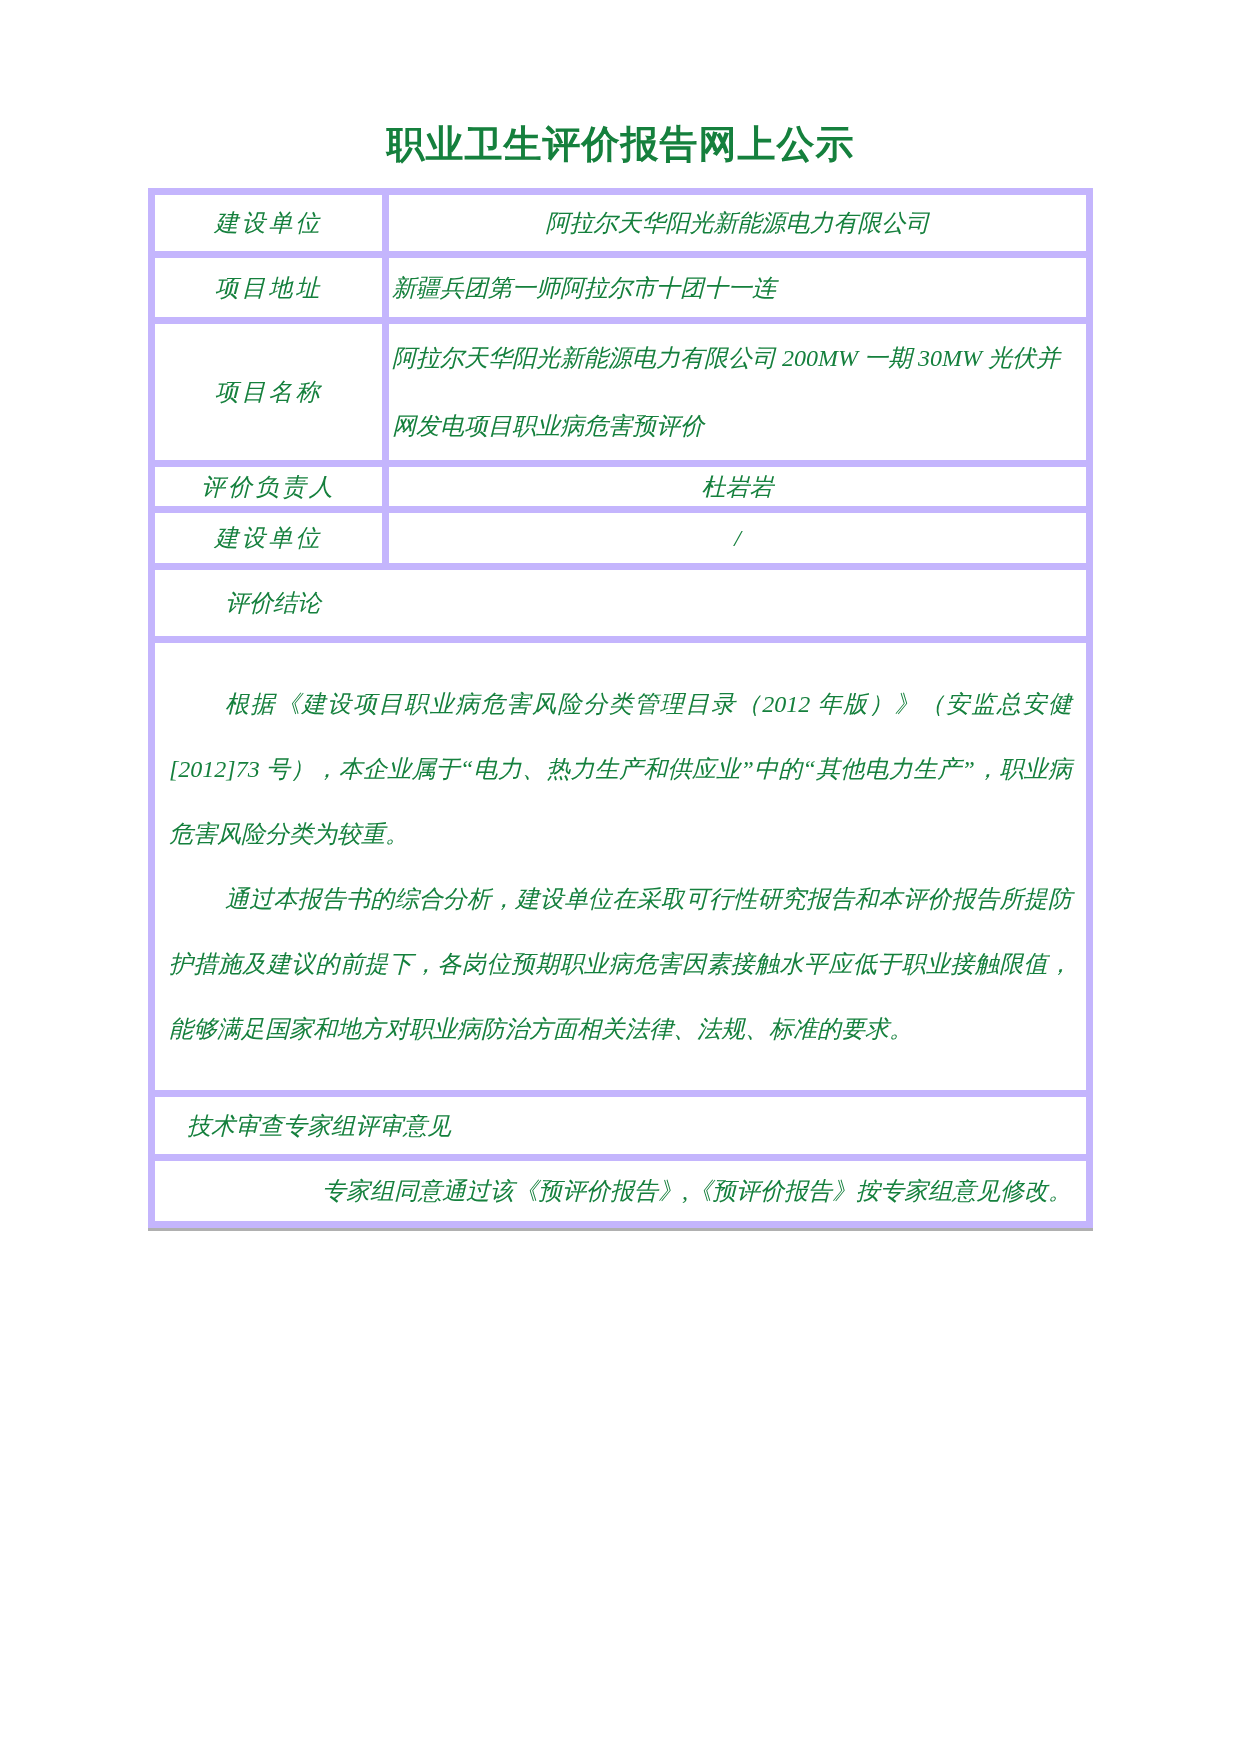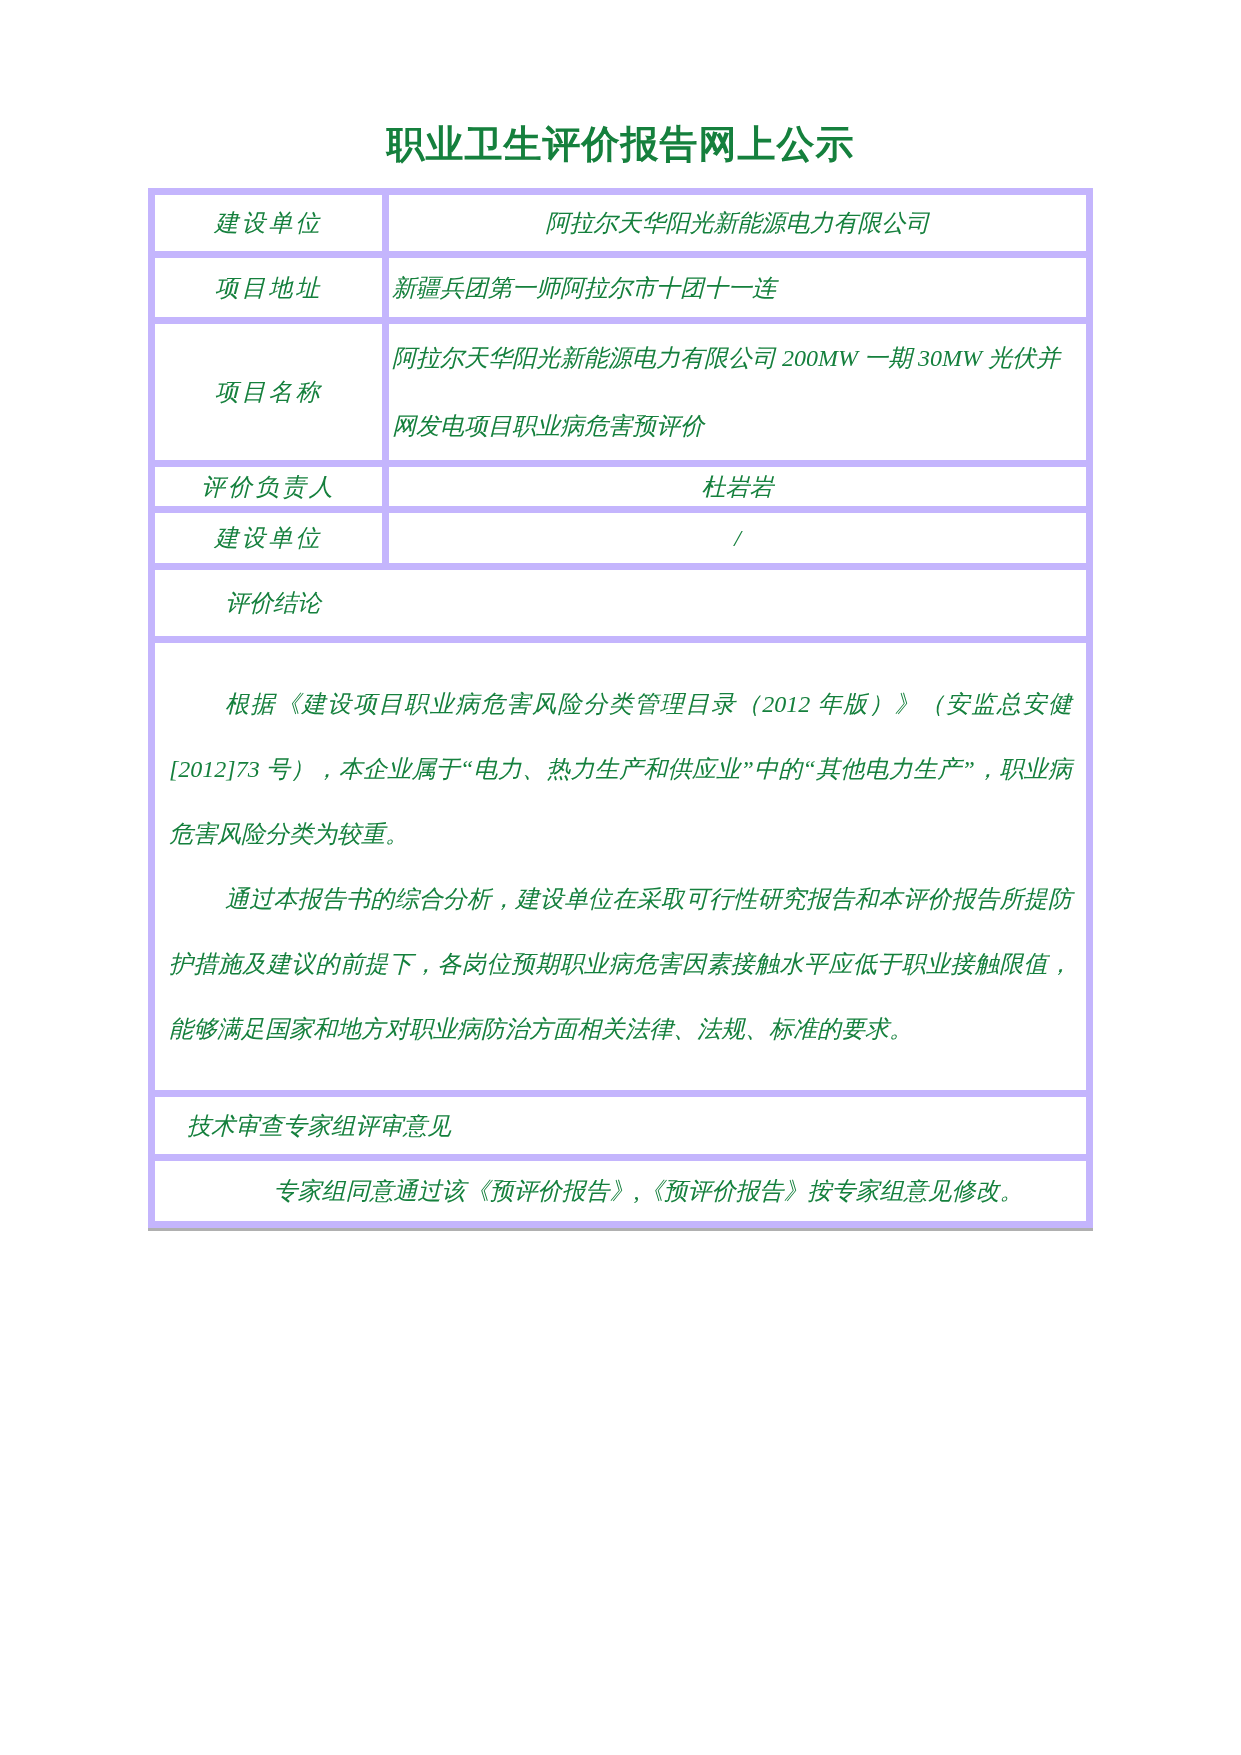--- a/index.html
+++ b/index.html
@@ -67,21 +67,21 @@
     line-height: 65px;
     text-align: justify;
     text-indent: 56px;
   }
   tr.r-expert-label { height: 64px; }
   td.expert-label-cell { padding: 0 32px; text-align: left; }
   tr.r-expert-text { height: 67px; }
   td.expert-text-cell {
     padding: 0 14px;
     text-indent: 56px;
-    text-align: center;
+    text-align: right;
     white-space: nowrap;
     border-radius: 31px;
   }
 </style>
 </head>
 <body>
 
 <div class="page">
 
   <h1 class="title">职业卫生评价报告网上公示</h1>

